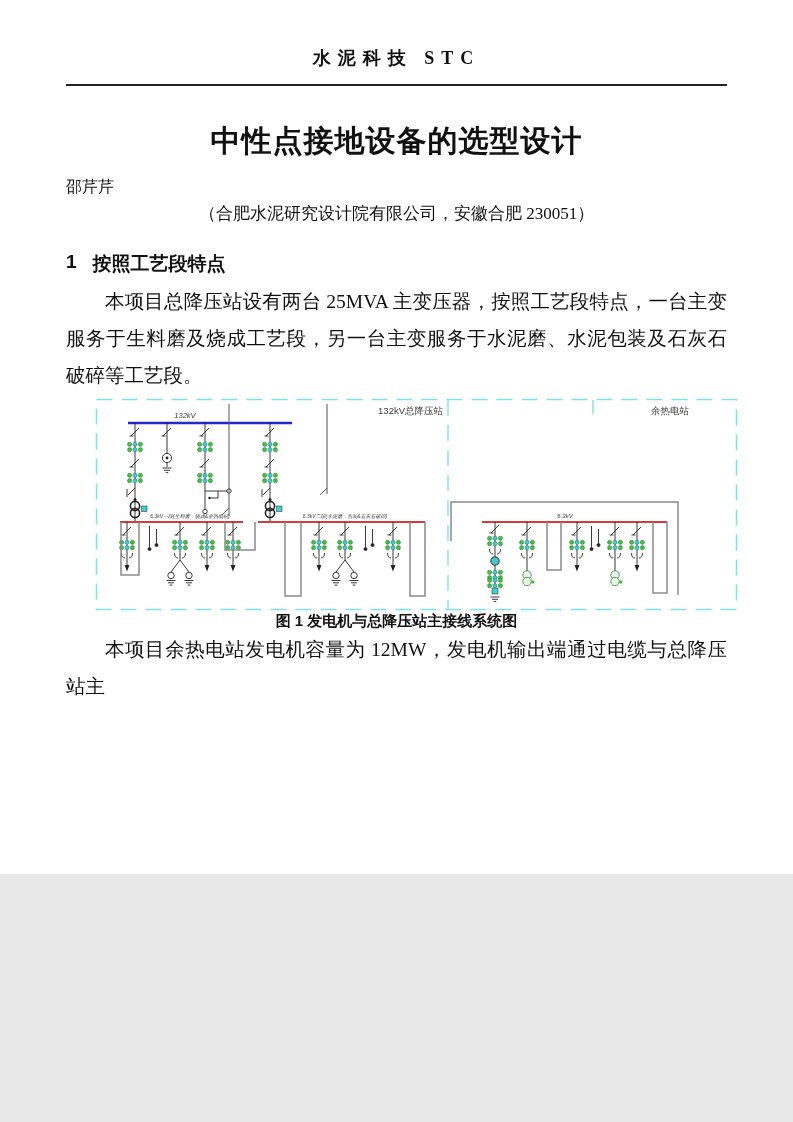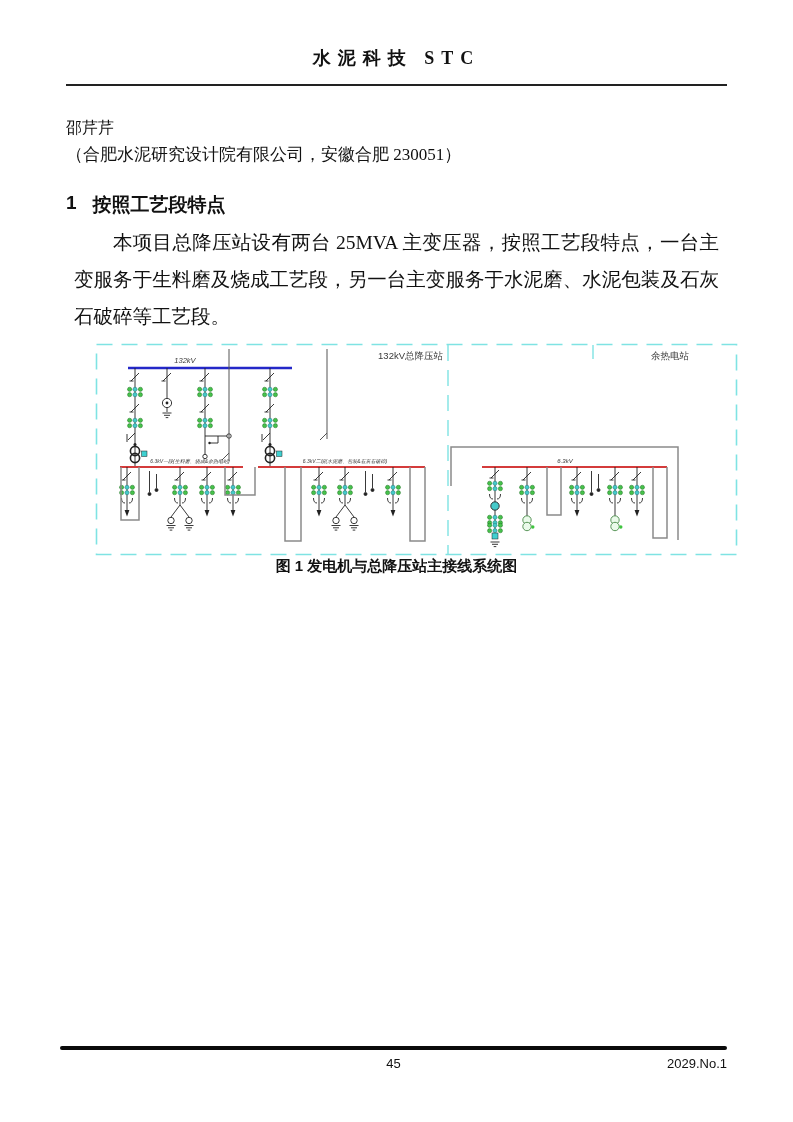--- a/index.html
+++ b/index.html
@@ -1,44 +1,44 @@
 <!DOCTYPE html>
 <html><head>
 <meta charset="utf-8">
 <style>
   html,body{margin:0;padding:0;background:#e8e8e8;}
   .page{
-    width:793px;height:1122px;margin:0 auto;background:#ffffff;
+    width:793px;height:874px;margin:0 auto;background:#ffffff;
     position:relative;overflow:hidden;color:#111;
     font-family:"Liberation Serif","DejaVu Serif",serif;
   }
   .content{padding:0 66px;}
   
   .journal-header{
     height:86px;box-sizing:border-box;border-bottom:2px solid #222;
     text-align:center;padding-top:46px;font-size:18px;letter-spacing:7px;
     font-weight:bold;
   }
   
   .title-block{
     margin-top:32px;text-align:center;
     font-family:"Liberation Sans","DejaVu Sans",sans-serif;
     font-weight:bold;font-size:30px;line-height:45px;letter-spacing:1px;
   }
   .author{margin-top:14px;font-size:16px;}
-  .affiliation{margin-top:4px;text-align:left;font-size:17px;}
+  .affiliation{margin-top:4px;text-align:center;font-size:17px;}
   
   .section-heading{
     margin-top:26px;display:flex;gap:16px;
     font-family:"Liberation Sans","DejaVu Sans",sans-serif;
     font-weight:bold;font-size:19px;
   }
   
   p.body{
-    margin:8px;font-size:19.5px;line-height:37px;
+    margin:0;font-size:19.5px;line-height:37px;
     text-align:justify;text-indent:2em;
   }
   p.body.first{margin-top:6px;}
   
   .figure{margin-top:4px;}
   .diagram-wrap{margin-left:29px;width:643px;height:213px;}
   .fig-caption{
     text-align:center;margin-top:1px;
     font-family:"Liberation Sans","DejaVu Sans",sans-serif;
     font-weight:bold;font-size:15px;
@@ -59,20 +59,21 @@
 <body>
 
 <div class="page">
   <div class="content">
 
     <div class="journal-header">
       <span>水泥科技 STC</span>
     </div>
 
     <div class="title-block">
+      <div>中性点接地设备的选型设计</div>
     </div>
 
     <div class="author">邵芹芹</div>
     <div class="affiliation">（合肥水泥研究设计院有限公司，安徽合肥 230051）</div>
 
     <div class="section-heading">
       <span>1</span>
       <span>按照工艺段特点</span>
     </div>
 
@@ -245,20 +246,21 @@
             <use href="#pt2" x="500" y="128"></use>
             <use href="#feed-gen" x="520" y="124"></use>
             <use href="#feed-load" x="542" y="124"></use>
             <path d="M558,124 V195 H572 V124" fill="none" stroke="#8a8a8a" stroke-width="1.5"></path>
           </g>
         </svg>
       </div>
       <div class="fig-caption">图 1  发电机与总降压站主接线系统图</div>
     </div>
 
+    <p class="body">本项目余热电站发电机容量为 12MW，发电机输出端通过电缆与总降压站主</p>
   </div>
 
   <div class="footer">
     <div class="footer-rule"></div>
     <div class="footer-row">
       <span>45</span>
       <span class="issue">2029.No.1</span>
     </div>
   </div>
 </div>

